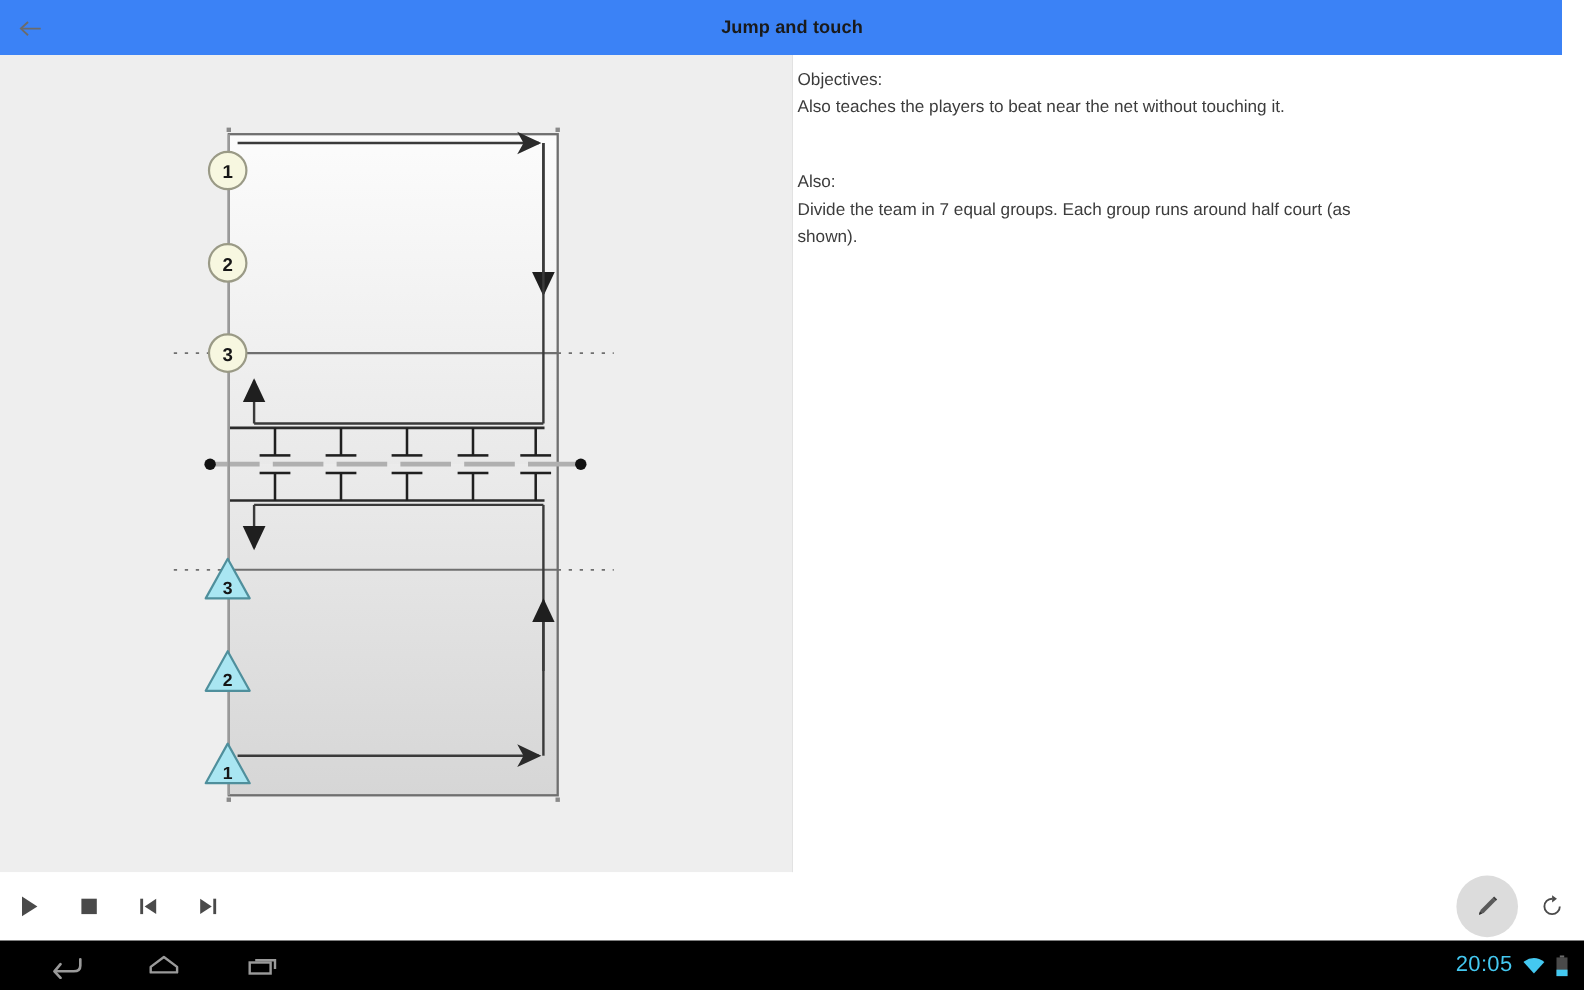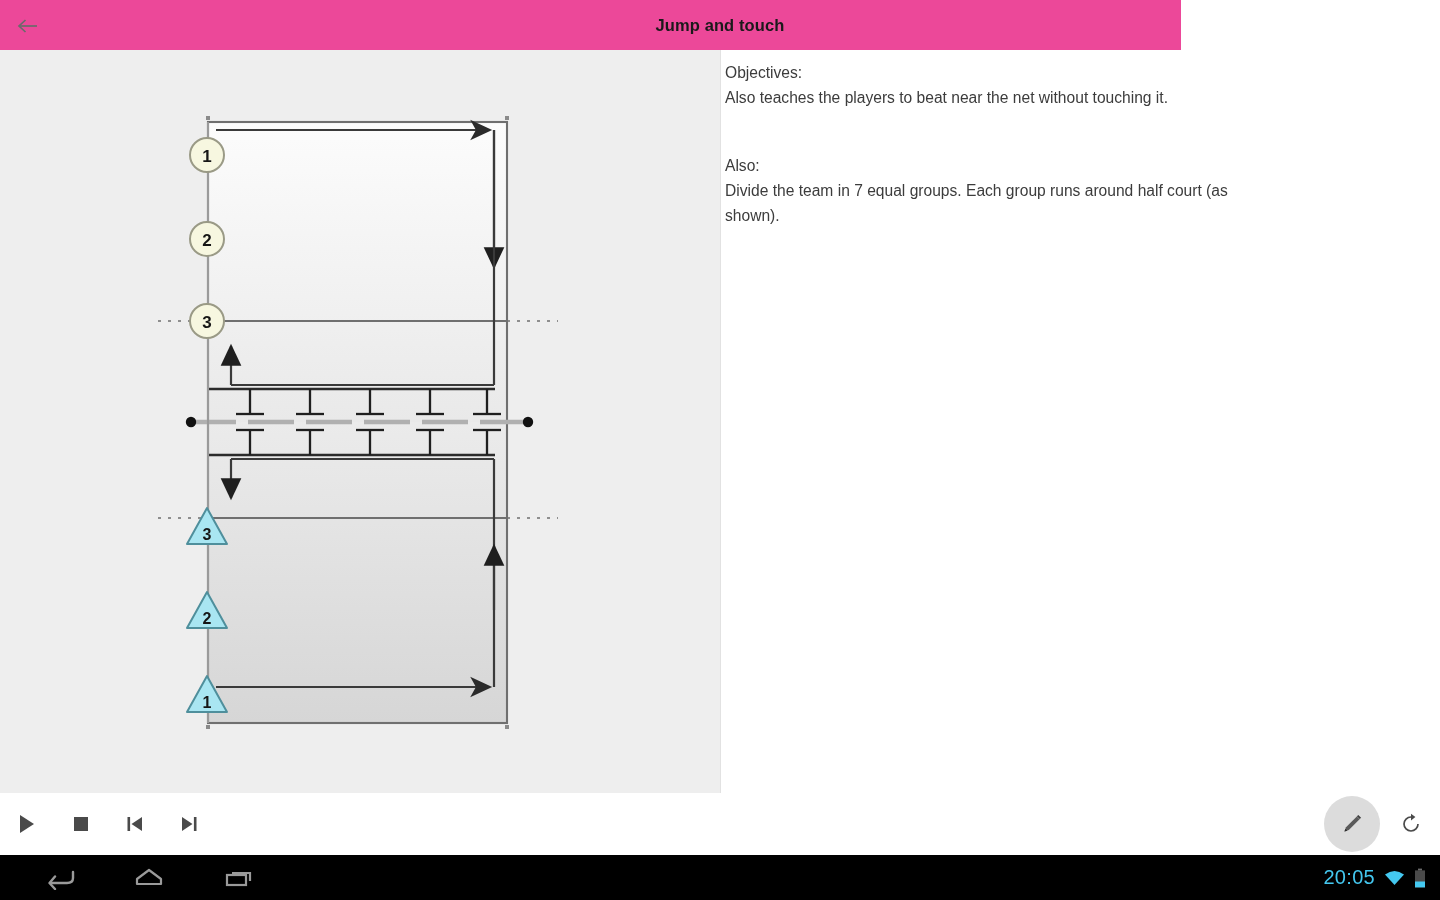--- a/index.html
+++ b/index.html
@@ -6,22 +6,22 @@
   html, body {
     width: 1440px; height: 900px;
     font-family: "Liberation Sans", sans-serif;
     background: #ffffff;
     overflow: hidden;
   }
   #app { position: relative; width: 1440px; height: 900px; }
 
   
   .titlebar {
-    position: absolute; left: 0; top: 0; width: 1181px; height: 50px;
-    background: #ec4899;
+    position: absolute; left: 0; top: 0; width: 1420px; height: 50px;
+    background: #3b82f6;
   }
   .back-btn {
     position: absolute; left: 6px; top: 5px; width: 44px; height: 42px;
     display: flex; align-items: center; justify-content: center;
     cursor: pointer;
   }
   .title-text {
     position: absolute; left: 0; top: 0; width: 1440px; height: 50px;
     display: flex; align-items: center; justify-content: center;
     font-size: 16.5px; font-weight: bold; color: #1a1a1a;

